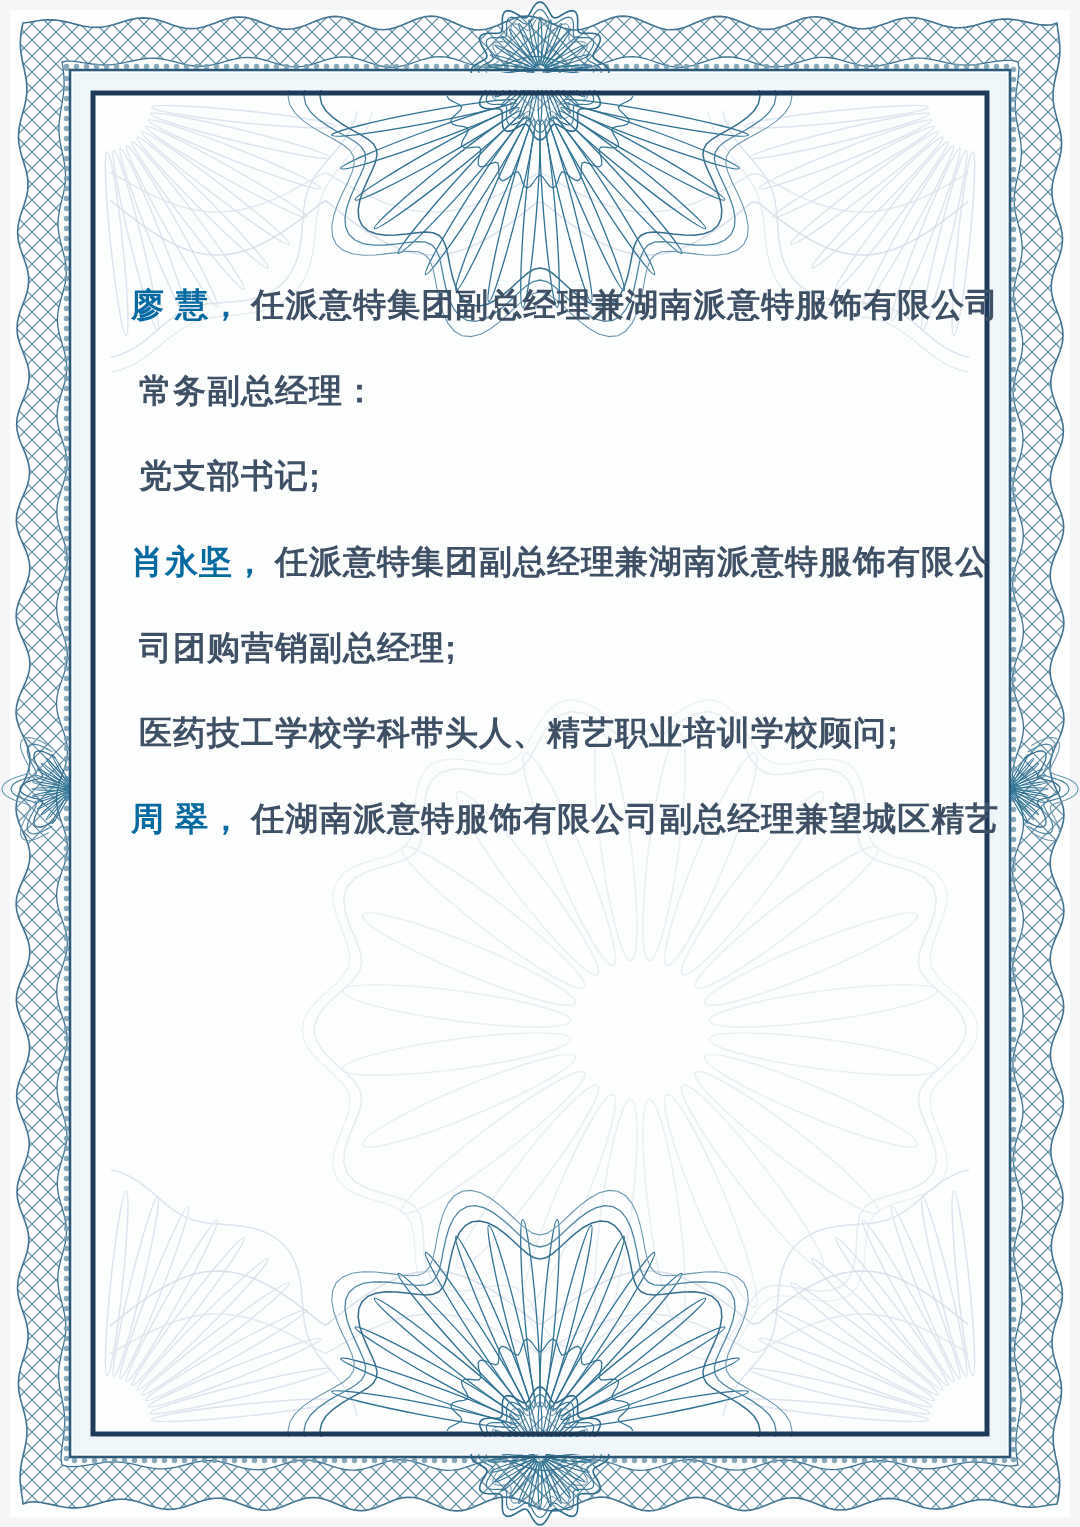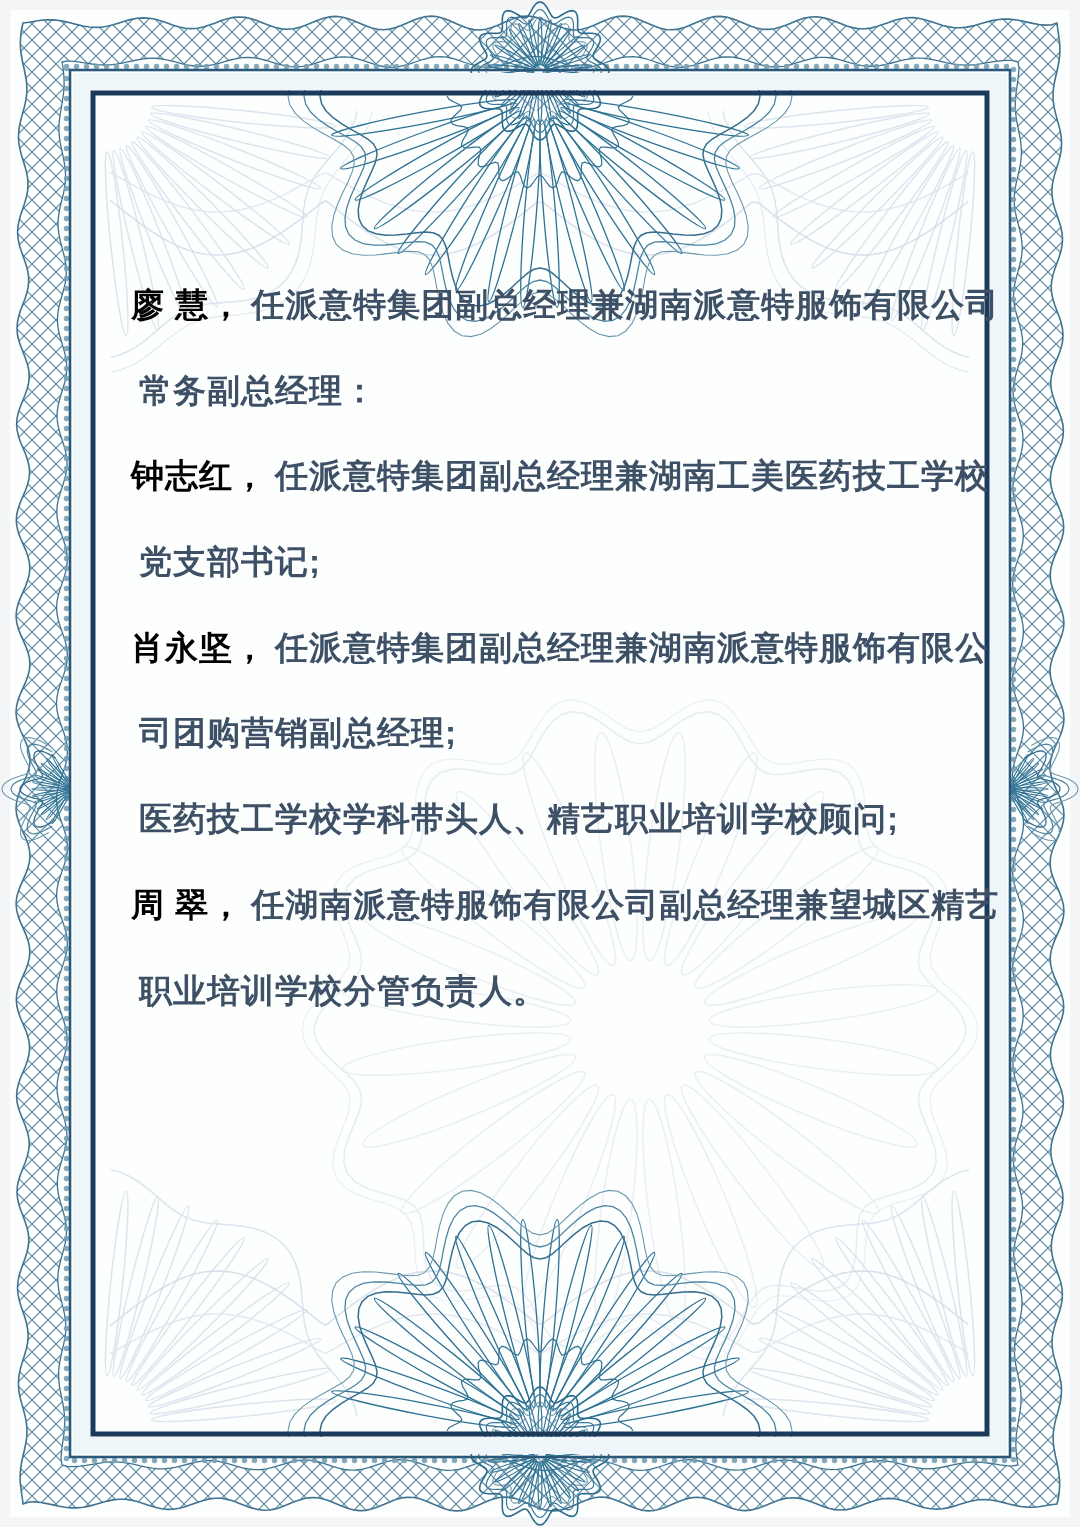--- a/index.html
+++ b/index.html
@@ -9,21 +9,21 @@
     font-family:"Liberation Sans", sans-serif;
   }
   #deco{position:absolute;left:0;top:0;width:1080px;height:1527px;display:block;}
   .textblock{
     position:absolute;left:131px;top:262px;width:830px;z-index:5;
   }
   .line{
     height:85.7px;line-height:85.7px;white-space:nowrap;
     font-size:33px;color:#3d5065;letter-spacing:1px;
   }
-  .nm{font-weight:800;margin-right:8px;color:#000000;}
+  .nm{font-weight:800;margin-right:8px;color:#0369a1;}
   .tx{font-weight:700;}
 </style>
 </head>
 <body>
 
 <svg id="deco" viewBox="0 0 1080 1527" xmlns="http://www.w3.org/2000/svg">
   <defs>
     <pattern id="mesh" width="16" height="16" patternUnits="userSpaceOnUse">
       <path d="M0,8 L8,0 L16,8 L8,16 Z" fill="none" stroke="#5d8ba3" stroke-width="1.1"></path>
     </pattern>
@@ -260,20 +260,18 @@
       <path d="M609.0,1456.0L608.4,1458.4L606.5,1460.7L603.8,1462.7L600.7,1464.5L597.6,1466.2L595.1,1467.7L593.5,1469.3L593.0,1471.2L593.6,1473.4L595.0,1476.0L596.8,1479.0L598.6,1482.1L599.9,1485.2L600.4,1488.1L599.8,1490.5L598.0,1492.2L595.3,1493.3L591.9,1493.7L588.3,1493.7L584.8,1493.6L581.9,1493.7L579.7,1494.3L578.3,1495.7L577.7,1497.9L577.6,1500.8L577.7,1504.3L577.7,1507.9L577.3,1511.3L576.2,1514.0L574.5,1515.8L572.1,1516.4L569.2,1515.9L566.1,1514.6L563.0,1512.8L560.0,1511.0L557.4,1509.6L555.2,1509.0L553.3,1509.5L551.7,1511.1L550.2,1513.6L548.5,1516.7L546.7,1519.8L544.7,1522.5L542.4,1524.4L540.0,1525.0L537.6,1524.4L535.3,1522.5L533.3,1519.8L531.5,1516.7L529.8,1513.6L528.3,1511.1L526.7,1509.5L524.8,1509.0L522.6,1509.6L520.0,1511.0L517.0,1512.8L513.9,1514.6L510.8,1515.9L507.9,1516.4L505.5,1515.8L503.8,1514.0L502.7,1511.3L502.3,1507.9L502.3,1504.3L502.4,1500.8L502.3,1497.9L501.7,1495.7L500.3,1494.3L498.1,1493.7L495.2,1493.6L491.7,1493.7L488.1,1493.7L484.7,1493.3L482.0,1492.2L480.2,1490.5L479.6,1488.1L480.1,1485.2L481.4,1482.1L483.2,1479.0L485.0,1476.0L486.4,1473.4L487.0,1471.2L486.5,1469.3L484.9,1467.7L482.4,1466.2L479.3,1464.5L476.2,1462.7L473.5,1460.7L471.6,1458.4L471.0,1456.0L471.6,1453.6L473.5,1451.3L476.2,1449.3L479.3,1447.5L482.4,1445.8L484.9,1444.3L486.5,1442.7L487.0,1440.8L486.4,1438.6L485.0,1436.0L483.2,1433.0L481.4,1429.9L480.1,1426.8L479.6,1423.9L480.2,1421.5L482.0,1419.8L484.7,1418.7L488.1,1418.3L491.7,1418.3L495.2,1418.4L498.1,1418.3L500.3,1417.7L501.7,1416.3L502.3,1414.1L502.4,1411.2L502.3,1407.7L502.3,1404.1L502.7,1400.7L503.8,1398.0L505.5,1396.2L507.9,1395.6L510.8,1396.1L513.9,1397.4L517.0,1399.2L520.0,1401.0L522.6,1402.4L524.8,1403.0L526.7,1402.5L528.3,1400.9L529.8,1398.4L531.5,1395.3L533.3,1392.2L535.3,1389.5L537.6,1387.6L540.0,1387.0L542.4,1387.6L544.7,1389.5L546.7,1392.2L548.5,1395.3L550.2,1398.4L551.7,1400.9L553.3,1402.5L555.2,1403.0L557.4,1402.4L560.0,1401.0L563.0,1399.2L566.1,1397.4L569.2,1396.1L572.1,1395.6L574.5,1396.2L576.2,1398.0L577.3,1400.7L577.7,1404.1L577.7,1407.7L577.6,1411.2L577.7,1414.1L578.3,1416.3L579.7,1417.7L581.9,1418.3L584.8,1418.4L588.3,1418.3L591.9,1418.3L595.3,1418.7L598.0,1419.8L599.8,1421.5L600.4,1423.9L599.9,1426.8L598.6,1429.9L596.8,1433.0L595.0,1436.0L593.6,1438.6L593.0,1440.8L593.5,1442.7L595.1,1444.3L597.6,1445.8L600.7,1447.5L603.8,1449.3L606.5,1451.3L608.4,1453.6L609.0,1456.0" fill="none" stroke="#2d6d8e" stroke-width="1.6" opacity="1"></path>
       <rect x="81.5" y="81.5" width="917" height="1364" fill="none" stroke="#eff6fa" stroke-width="17"></rect>
       <rect x="70" y="70" width="940" height="1387" fill="none" stroke="#2a5878" stroke-width="2.6"></rect>
       <rect x="93" y="93" width="894" height="1341" fill="none" stroke="#1c3a5c" stroke-width="5"></rect>
     </g>
 </svg>
 
 <div class="textblock">
   <div class="line"><span class="nm">廖 慧，</span><span class="tx">任派意特集团副总经理兼湖南派意特服饰有限公司</span></div>
   <div class="line"><span class="nm"></span><span class="tx">常务副总经理：</span></div>
-  <div class="line"><span class="nm">钟志红，</span><span class="tx">任派意特集团副总经理兼湖南工美医药技工学校</span></div>
   <div class="line"><span class="nm"></span><span class="tx">党支部书记;</span></div>
   <div class="line"><span class="nm">肖永坚，</span><span class="tx">任派意特集团副总经理兼湖南派意特服饰有限公</span></div>
   <div class="line"><span class="nm"></span><span class="tx">司团购营销副总经理;</span></div>
   <div class="line"><span class="nm"></span><span class="tx">医药技工学校学科带头人、精艺职业培训学校顾问;</span></div>
   <div class="line"><span class="nm">周 翠，</span><span class="tx">任湖南派意特服饰有限公司副总经理兼望城区精艺</span></div>
-  <div class="line"><span class="nm"></span><span class="tx">职业培训学校分管负责人。</span></div>
 </div>
 
 </body></html>

